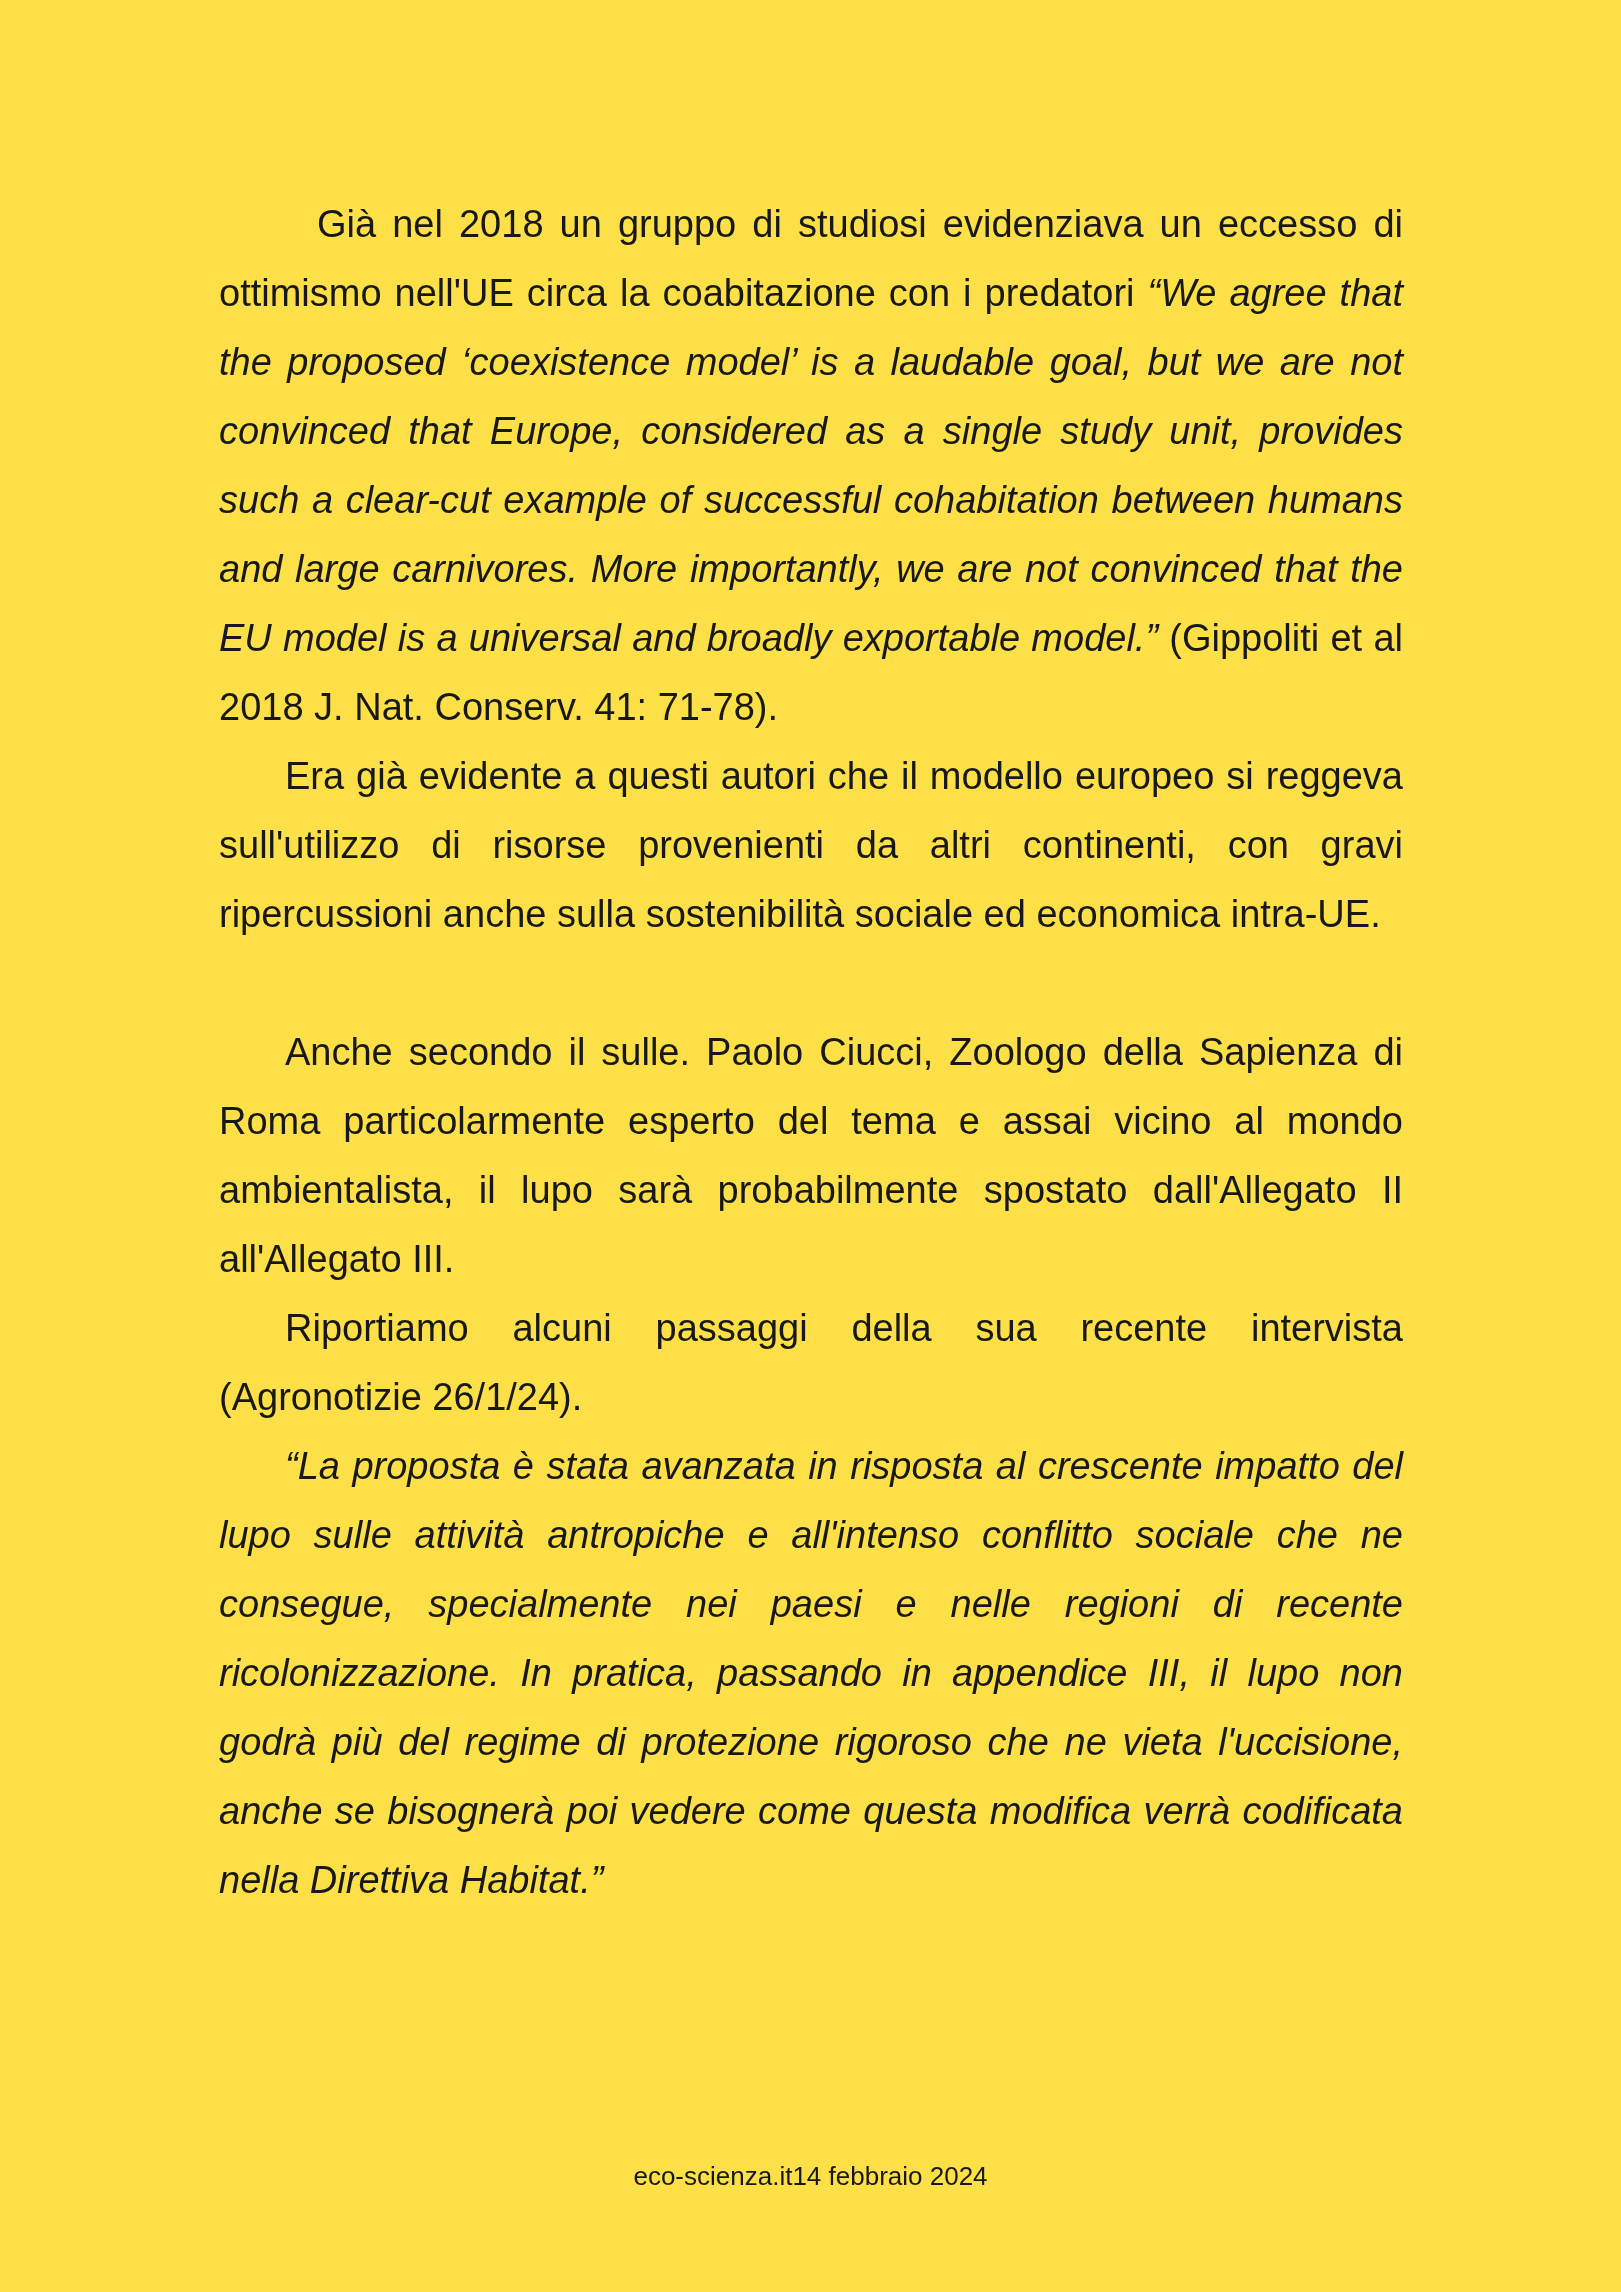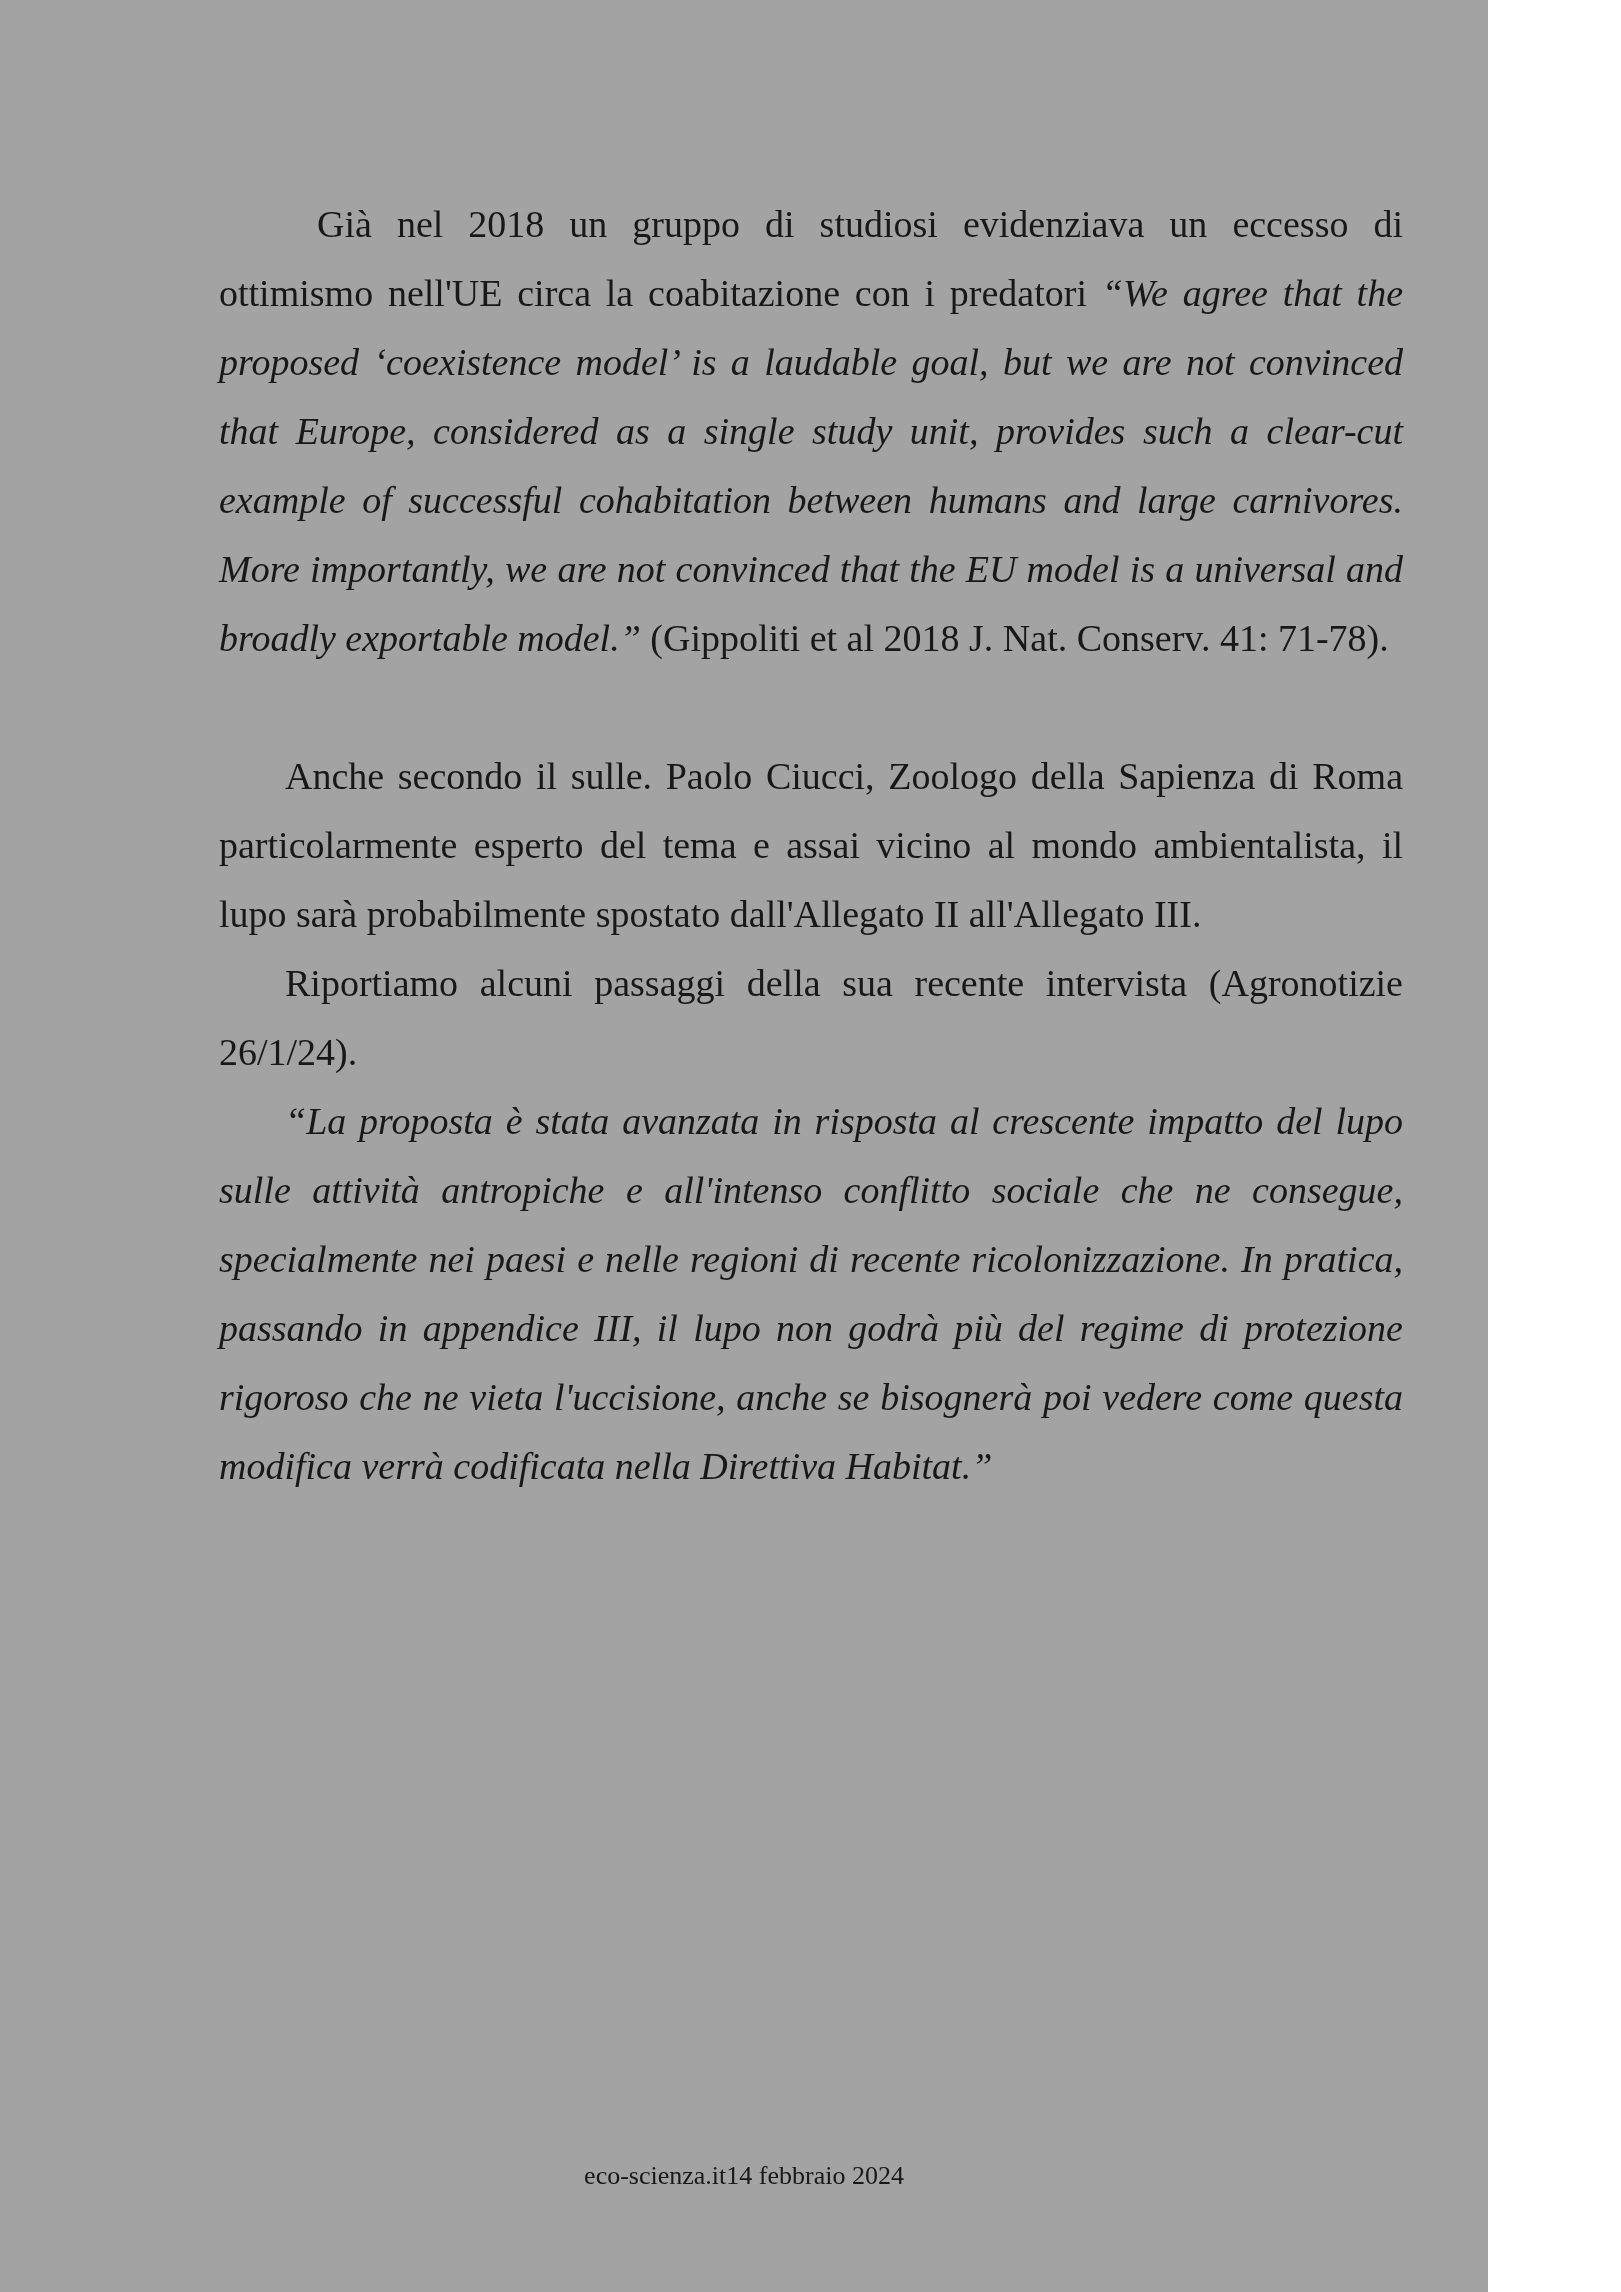--- a/index.html
+++ b/index.html
@@ -2,25 +2,25 @@
 <html lang="it" style="font-size:14.3px"><head>
 <meta charset="utf-8">
 <style>
   html, body {
     margin: 0;
     padding: 0;
     background: #ffffff;
   }
   .page {
     position: relative;
-    width: 1488px;
+    width: 1621px;
     height: 2293px;
-    background: #a3a3a3;
+    background: #fde047;
     overflow: hidden;
-    font-family: Liberation Serif, serif;
+    font-family: Liberation Sans, sans-serif;
     color: #181818;
   }
   .doc-body {
     position: absolute;
     left: 219px;
     top: 190px;
     width: 1184px;
     font-size: 38px;
     line-height: 69px;
     text-align: justify;
@@ -53,20 +53,21 @@
     color: #181818;
   }
 </style>
 </head>
 <body>
 
 <div class="page">
 
   <div class="doc-body" id="doc-body">
       <p class="indent-large"><span>Già nel 2018 un gruppo di studiosi evidenziava un eccesso di ottimismo nell'UE circa la coabitazione con i predatori </span><span class="italic">“We agree that the proposed ‘coexistence model’ is a laudable goal, but we are not convinced that Europe, considered as a single study unit, provides such a clear-cut example of successful cohabitation between humans and large carnivores. More importantly, we are not convinced that the EU model is a universal and broadly exportable model.”</span><span> (Gippoliti et al 2018 J. Nat. Conserv. 41: 71-78).</span></p>
+      <p><span>Era già evidente a questi autori che il modello europeo si reggeva sull'utilizzo di risorse provenienti da altri continenti, con gravi ripercussioni anche sulla sostenibilità sociale ed economica intra-UE.</span></p>
       <p class="space-before"><span>Anche secondo il sulle. Paolo Ciucci, Zoologo della Sapienza di Roma particolarmente esperto del tema e assai vicino al mondo ambientalista, il lupo sarà probabilmente spostato dall'Allegato II all'Allegato III.</span></p>
       <p><span>Riportiamo alcuni passaggi della sua recente intervista (Agronotizie 26/1/24).</span></p>
       <p><span class="italic">“La proposta è stata avanzata in risposta al crescente impatto del lupo sulle attività antropiche e all'intenso conflitto sociale che ne consegue, specialmente nei paesi e nelle regioni di recente ricolonizzazione. In pratica, passando in appendice III, il lupo non godrà più del regime di protezione rigoroso che ne vieta l'uccisione, anche se bisognerà poi vedere come questa modifica verrà codificata nella Direttiva Habitat.”</span></p>
     </div>
 
   <div class="page-footer">
     <span>eco-scienza.it</span>
     <span>14 febbraio 2024</span>
   </div>
 

